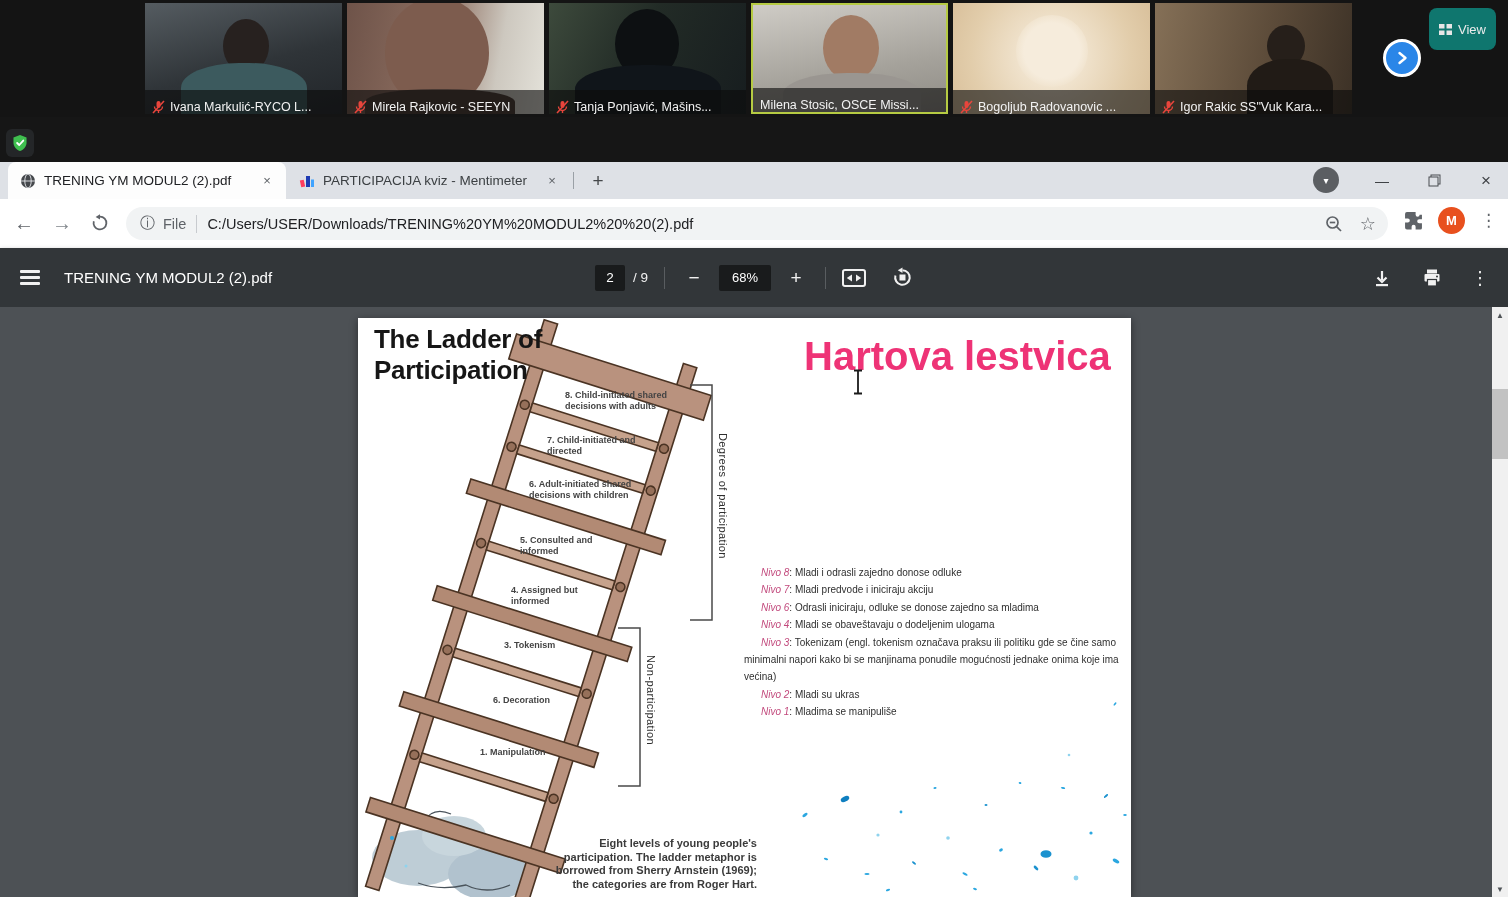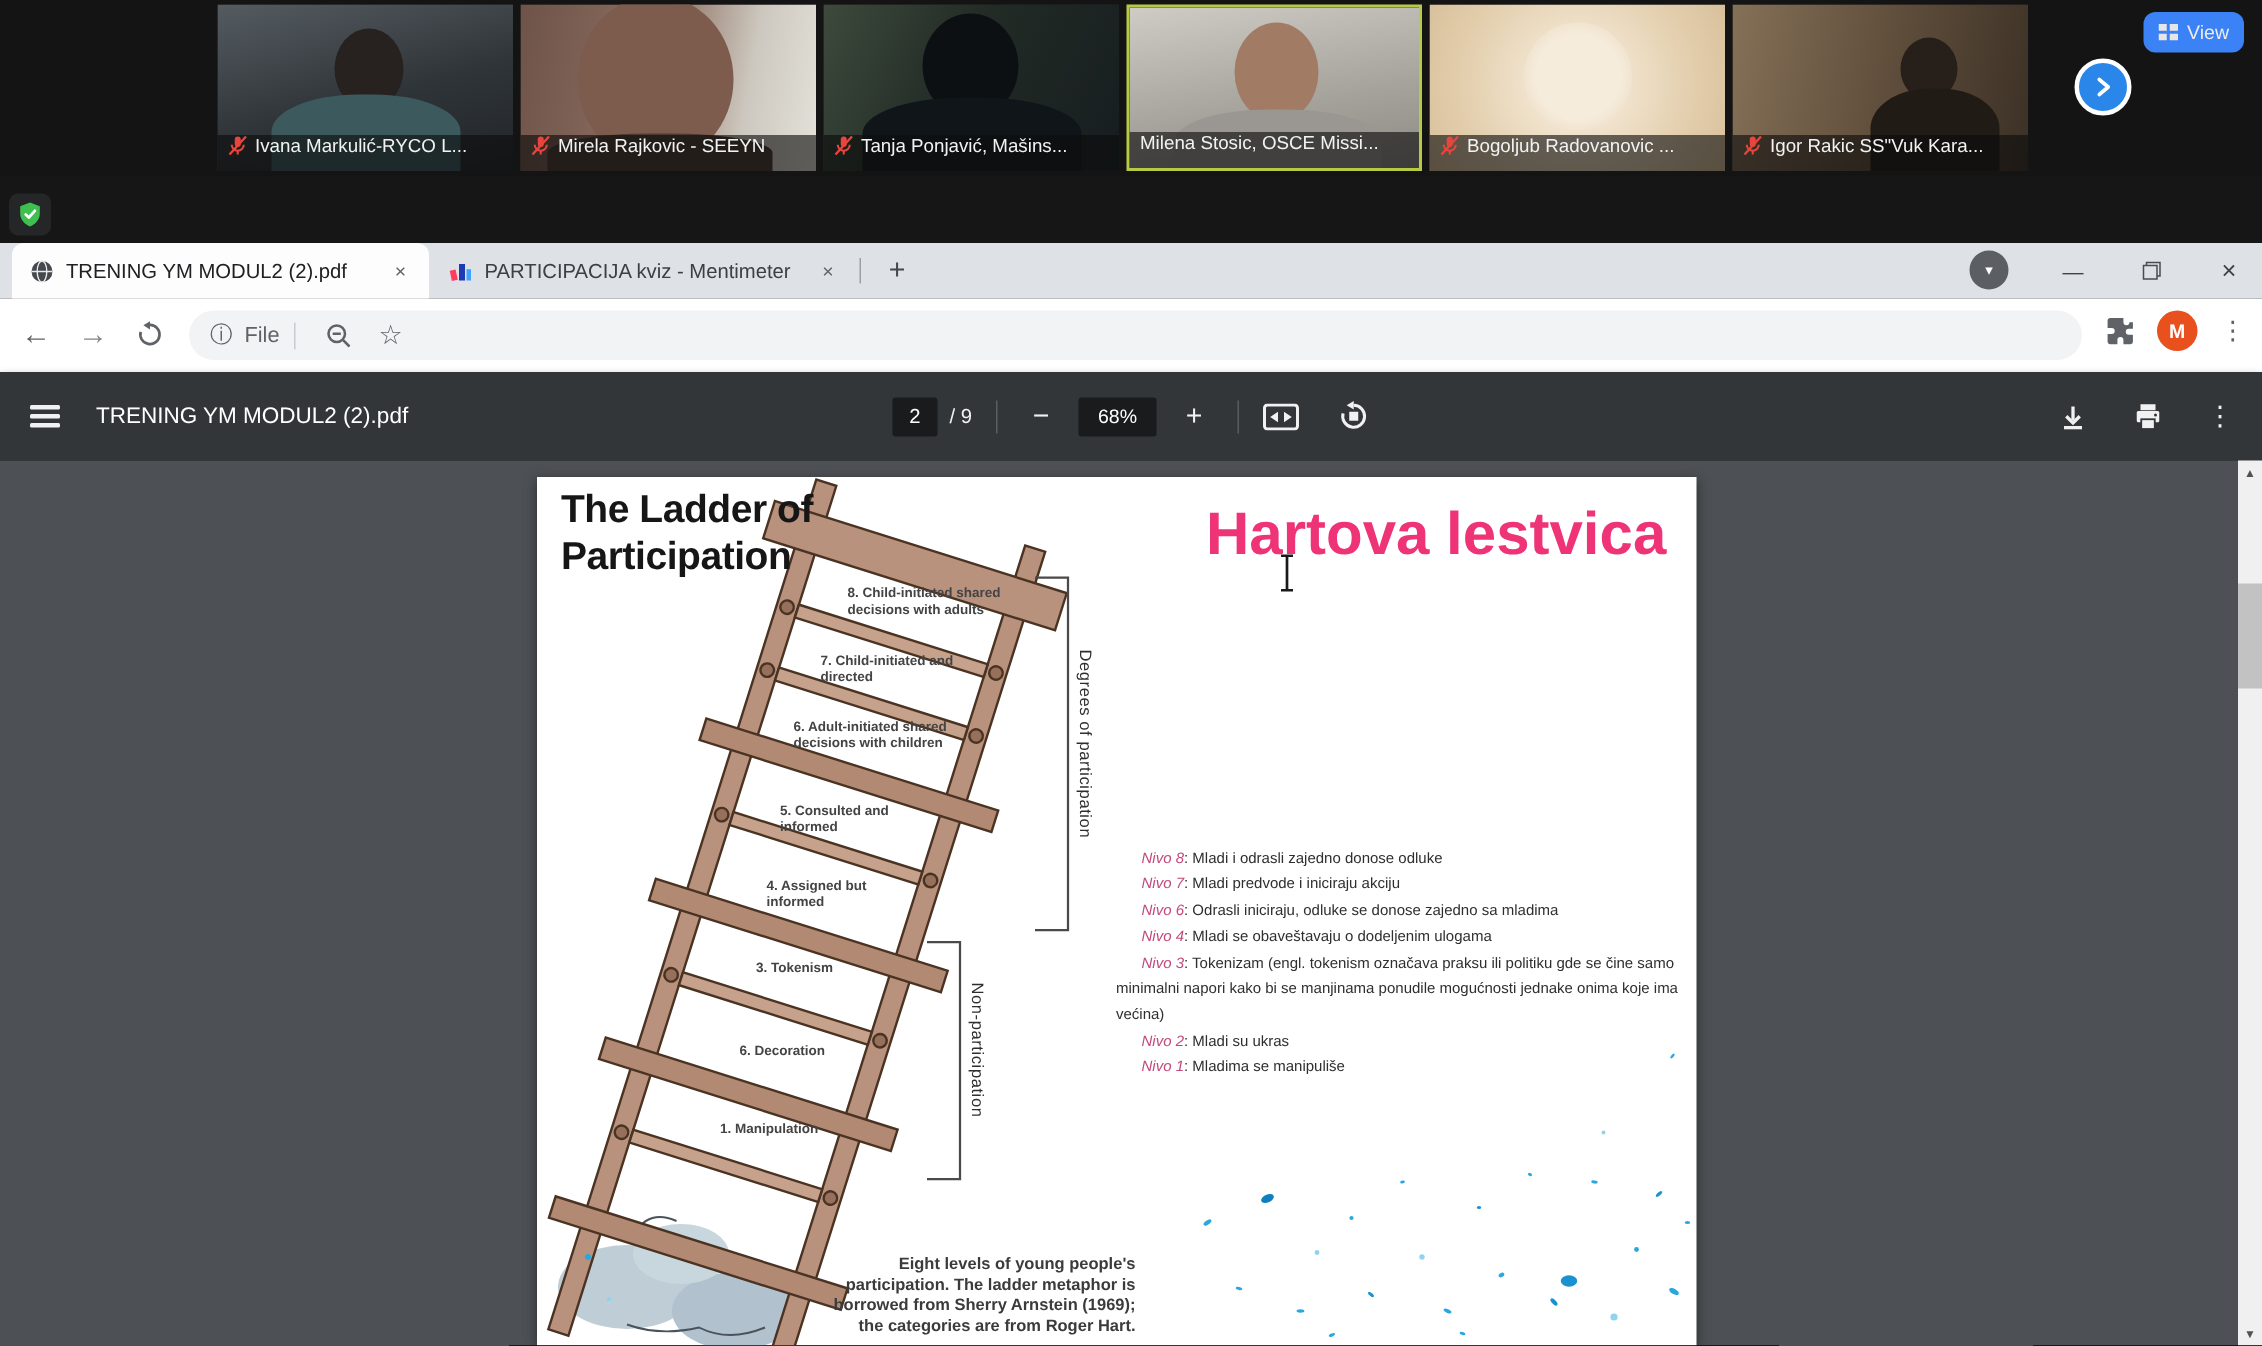--- a/index.html
+++ b/index.html
@@ -26,25 +26,25 @@
   .t3 .head{left:66px;top:6px;width:64px;height:70px;background:#0d1012}
   .t3 .torso{left:26px;top:62px;width:146px;height:52px;background:#10151a}
   .t4 .fig{background:linear-gradient(170deg,#cfccc6,#a5a29b 60%,#8e8b85)}
   .t4 .head{left:70px;top:10px;width:56px;height:66px;background:#a17b64}
   .t4 .torso{left:30px;top:68px;width:138px;height:46px;background:#9a9691}
   .t5 .fig{background:radial-gradient(circle at 50% 48%,#f1e4cf 25%,#e2cdab 70%,#d8bf9a)}
   .t5 .head{left:63px;top:12px;width:72px;height:72px;background:radial-gradient(circle,#f6ecdc 55%,#e8d6b8)}
   .t6 .fig{background:linear-gradient(100deg,#857057,#5d4c3a 55%,#3c3126)}
   .t6 .head{left:112px;top:22px;width:38px;height:42px;background:#261f1a}
   .t6 .torso{left:92px;top:56px;width:86px;height:58px;background:#211b16}
-  .name-bar { position:absolute; left:0; right:0; bottom:0; height:24px; display:flex; align-items:flex-start; gap:5px;
+  .name-bar { position:absolute; left:0; right:0; bottom:0; height:24px; display:flex; align-items:flex-end; gap:5px;
     background:rgba(12,12,12,.62); color:#f2f2f2; font-size:12.5px; padding:0 7px; white-space:nowrap; overflow:hidden; }
   .mic { display:inline-flex; flex:none; }
-  .view-btn { position:absolute; right:12px; top:8px; height:27px; display:flex; align-items:center; gap:6px;
-    background:#3b82f6; color:#ececec; padding:0 10px; border-radius:8px; font-size:13px; cursor:default; }
+  .view-btn { position:absolute; right:12px; top:8px; height:42px; display:flex; align-items:center; gap:6px;
+    background:#0f766e; color:#ececec; padding:0 10px; border-radius:8px; font-size:13px; cursor:default; }
   .next-btn { position:absolute; left:1383px; top:39px; width:38px; height:38px; border-radius:50%;
     background:#2a86e8; border:3px solid #fff; display:flex; align-items:center; justify-content:center; }
 
   
   .gap-bar { position:absolute; left:0; top:117px; width:1508px; height:45px; background:#161616; }
   .shield { position:absolute; left:6px; top:129px; width:28px; height:28px; background:#242628; border-radius:6px;
     display:flex; align-items:center; justify-content:center; }
 
   
   .tabstrip { position:absolute; left:0; top:162px; width:1508px; height:37px; background:#dee1e6; }
@@ -292,20 +292,21 @@
     <div class="navbtn" style="left:84px;">
       <svg width="18" height="18" viewBox="0 0 18 18">
           <path d="M9 2.6 a6.4 6.4 0 1 1 -6.2 4.7" fill="none" stroke="#5f6368" stroke-width="1.8"></path>
           <path d="M9 0.2 L9 5.6 L4.6 2.9 Z" fill="#5f6368"></path>
         </svg>
     </div>
     <div class="omnibox">
       <span class="omni-info">ⓘ</span>
       <span class="omni-file">File</span>
       <span class="omni-div"></span>
+      <span class="omni-url">C:/Users/USER/Downloads/TRENING%20YM%20MODUL2%20%20(2).pdf</span>
       <span class="omni-right">
         <svg width="18" height="18" viewBox="0 0 18 18">
             <circle cx="7.5" cy="7.5" r="5.5" fill="none" stroke="#5f6368" stroke-width="1.7"></circle>
             <line x1="4.8" y1="7.5" x2="10.2" y2="7.5" stroke="#5f6368" stroke-width="1.7"></line>
             <line x1="11.6" y1="11.6" x2="16" y2="16" stroke="#5f6368" stroke-width="1.7"></line>
           </svg>
         <span class="star">☆</span>
       </span>
     </div>
     <div class="ext-area">

